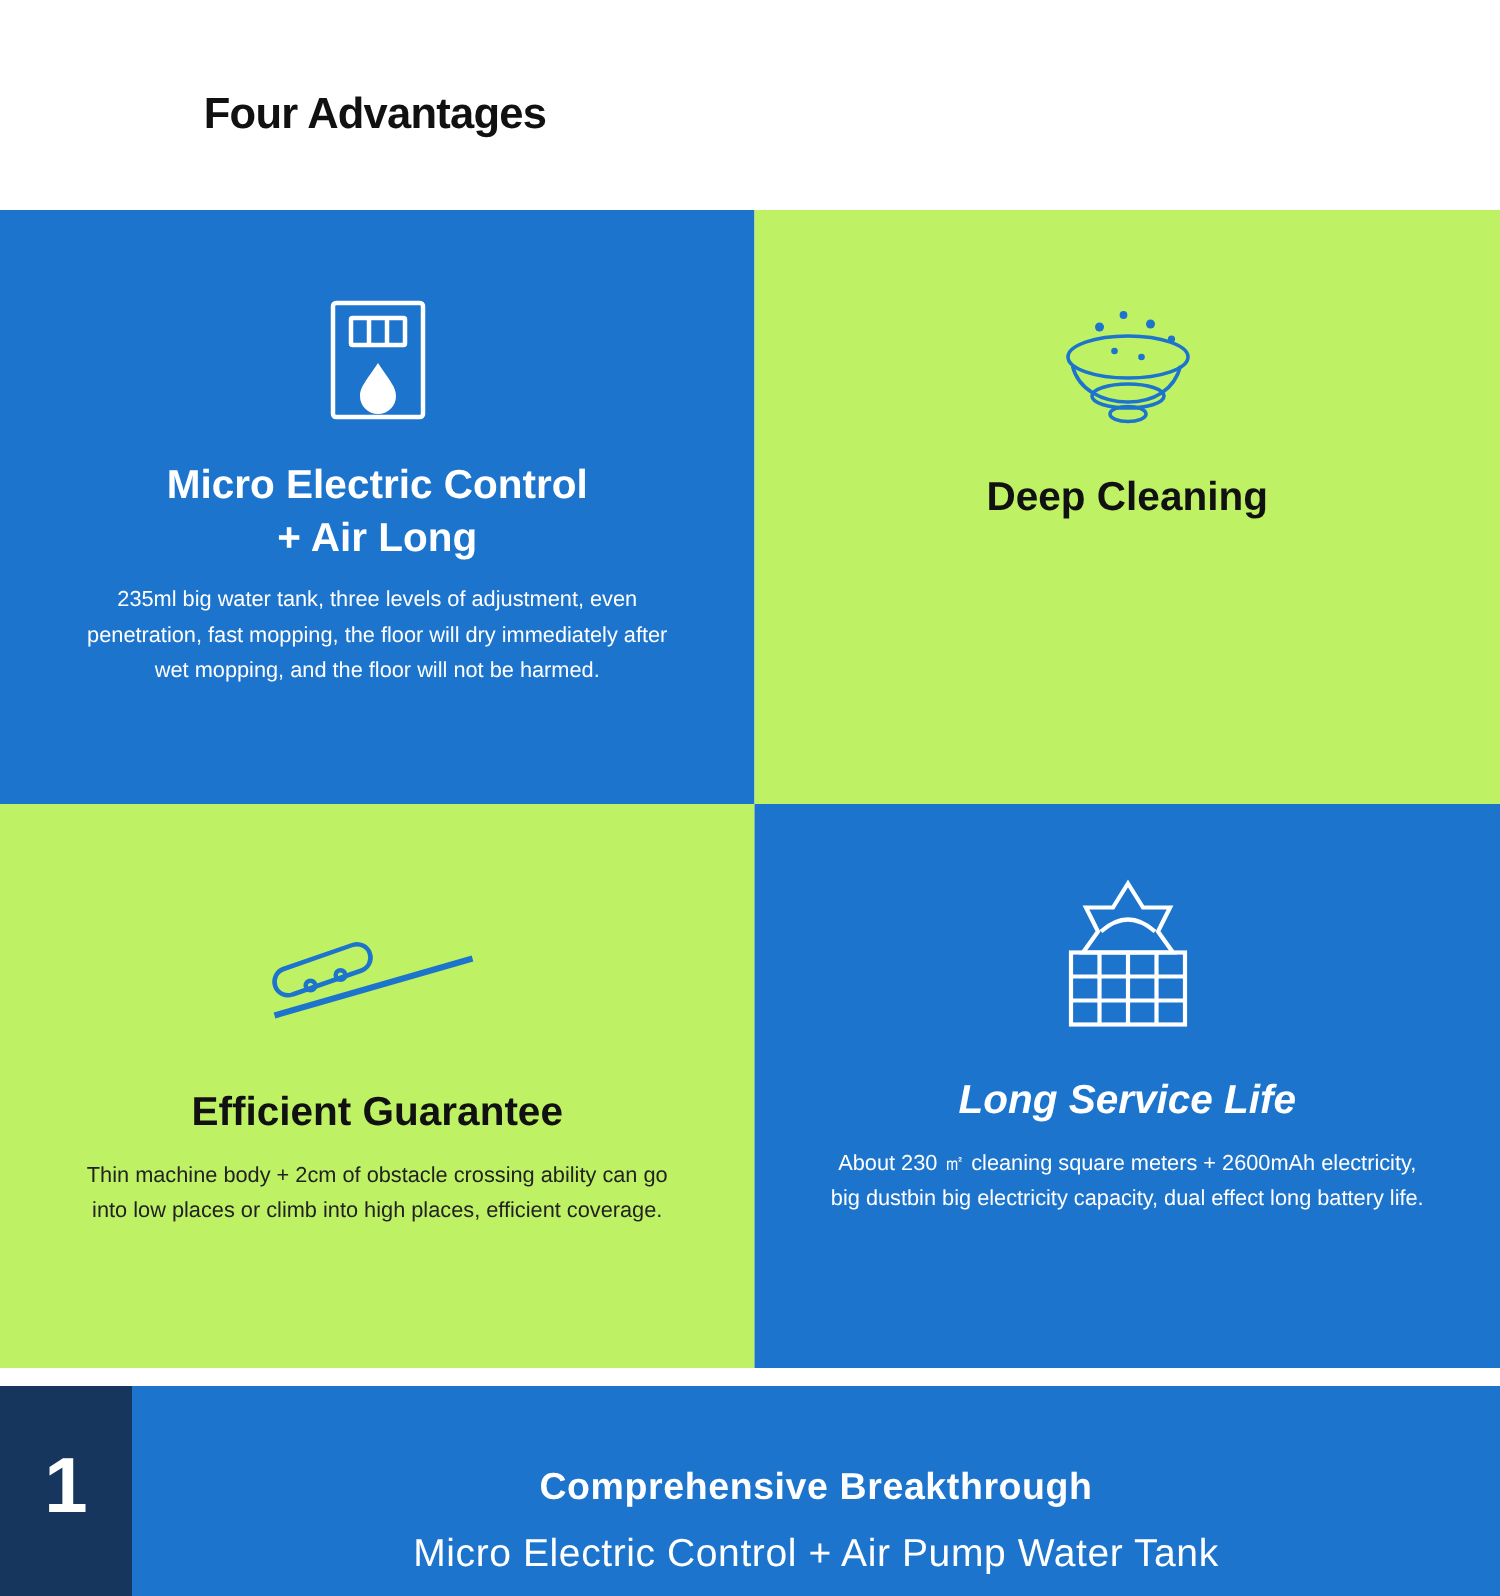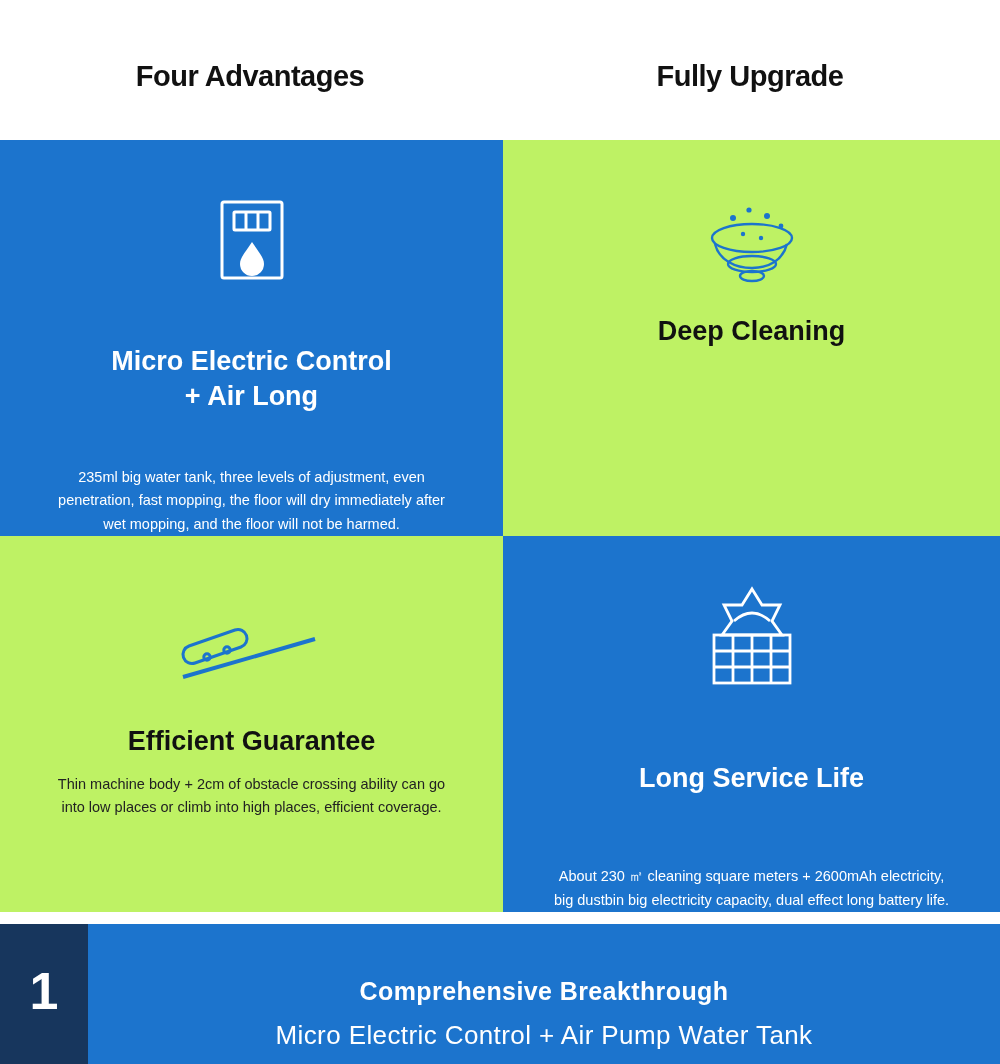--- a/index.html
+++ b/index.html
@@ -52,21 +52,20 @@
     position: relative;
     box-sizing: border-box;
     padding: 0 34px;
     display: flex;
     flex-direction: column;
     align-items: center;
   }
   .card.blue {
     background: #1C74CD;
     color: #ffffff;
-    justify-content: space-between;
   }
   .card.white {
     background: #bef264;
     color: #111111;
   }
 
   .icon-wrap {
     height: 120px;
     display: flex;
     align-items: center;
@@ -81,21 +80,21 @@
   .card-title {
     font-size: 27px;
     font-weight: bold;
     text-align: center;
     line-height: 1.28;
     margin: 0;
   }
   .card-1 .card-title { margin-top: 6px; }
   .card-2 .card-title { margin-top: 10px; }
   .card-3 .card-title { margin-top: 10px; }
-  .card-4 .card-title { margin-top: 10px; }
+  .card-4 .card-title { margin-top: 20px; font-style: italic; }
 
   .card-body {
     font-size: 14.5px;
     line-height: 1.62;
     text-align: center;
     margin-top: 14px;
     max-width: 400px;
   }
   .card.blue .card-body { color: #ffffff; }
   .card.white .card-body { color: #222222; }
@@ -146,21 +145,20 @@
 
   svg { display: block; }
 </style>
 </head>
 <body>
 
 <div class="page">
 
   <div class="headings">
     <div class="heading">Four Advantages</div>
-    <div class="heading">Fully Upgrade</div>
   </div>
 
   <div class="grid">
 
     <div class="card blue card-1">
       <div class="icon-wrap">
         <svg width="76" height="92" viewBox="0 0 76 92" fill="none" stroke="#ffffff" stroke-width="3">
           <rect x="8" y="8" width="60" height="76" rx="2"></rect>
           <rect x="20" y="18" width="36" height="18" rx="1"></rect>
           <line x1="32" y1="18" x2="32" y2="36"></line>

